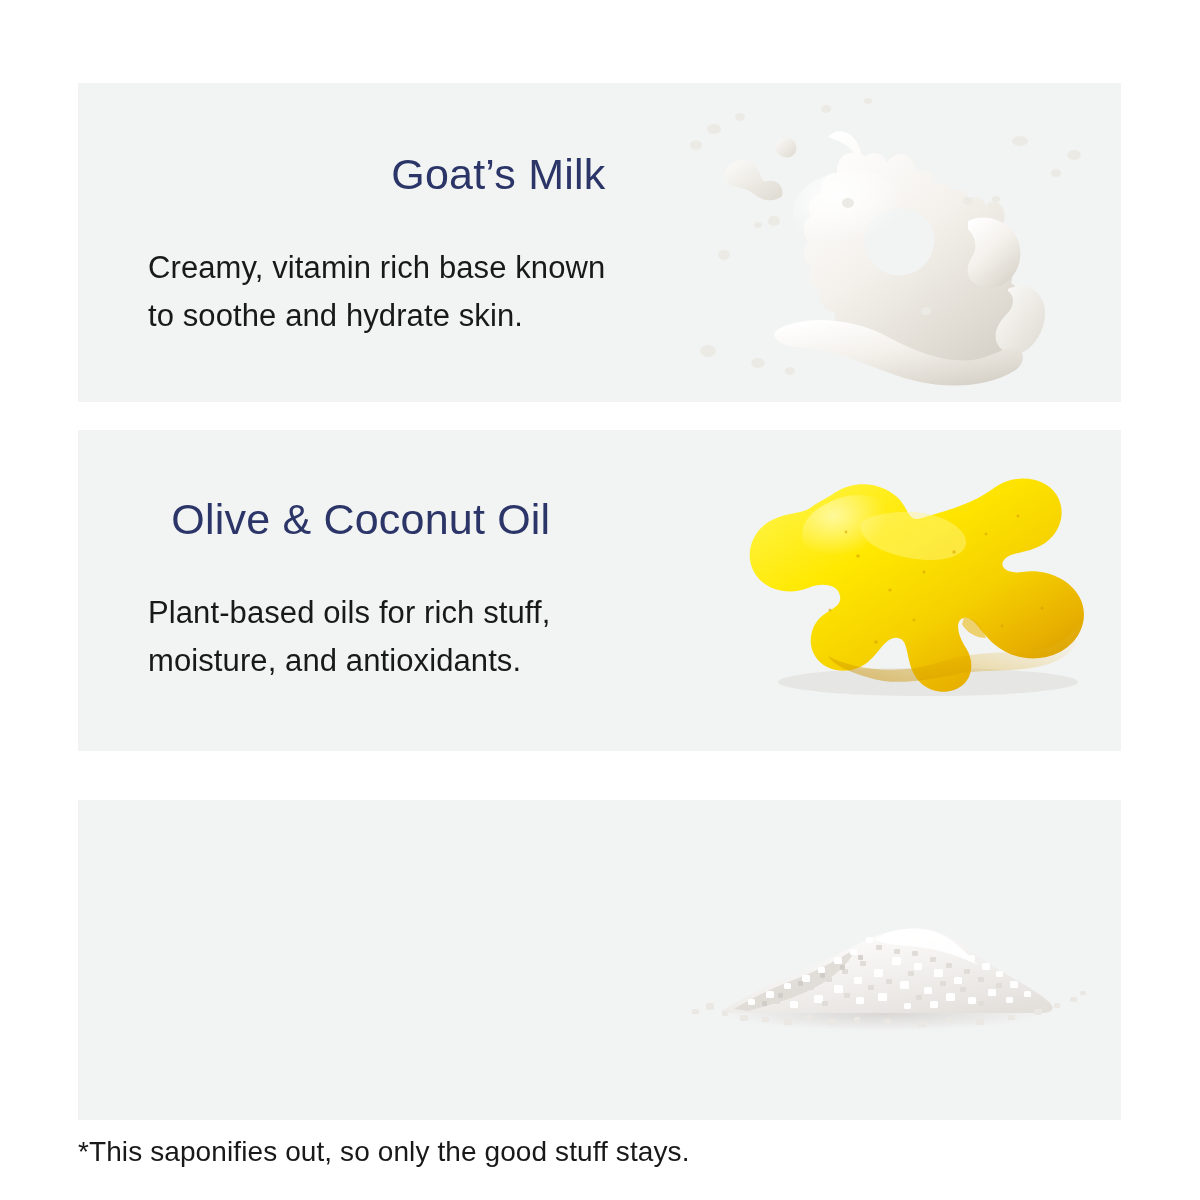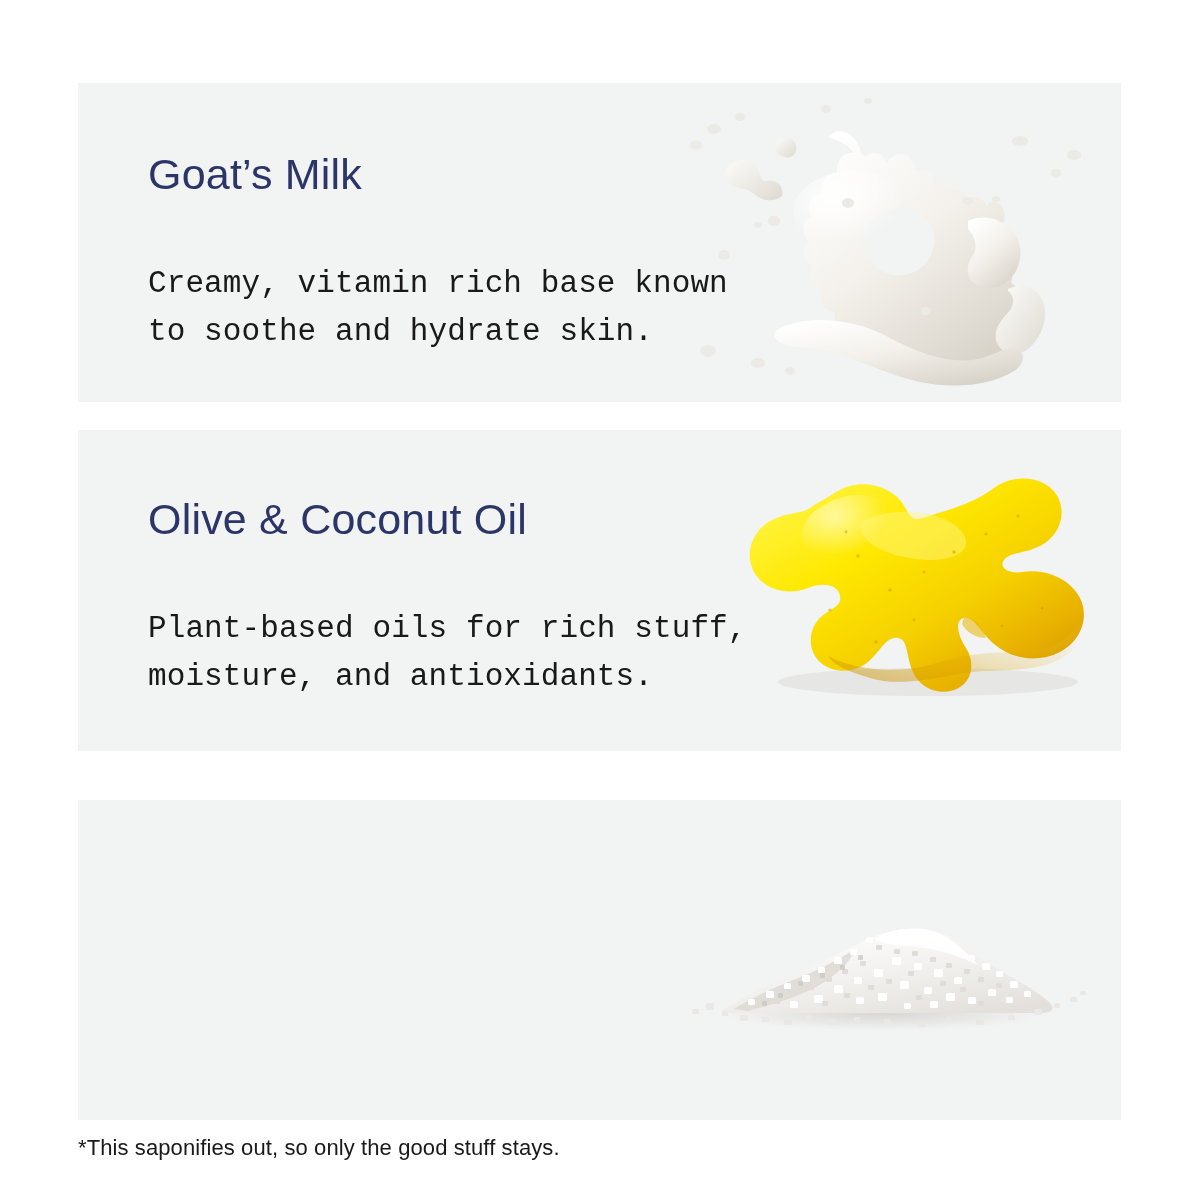--- a/index.html
+++ b/index.html
@@ -24,45 +24,46 @@
 
   .card-text { position:absolute; left:70px; }
 
   .card-title {
     color:#2b3568;
     font-size:43px;
     font-weight:400;
     letter-spacing:0.2px;
     line-height:1;
     white-space:nowrap;
+    text-align:right;
   }
   .card-body {
     color:#19191a;
     font-size:31px;
     font-weight:400;
     line-height:48px;
     letter-spacing:0.1px;
     white-space:pre-line;
   }
   #card-1 .card-text { top:70px; }
   #card-2 .card-text { top:68px; }
   #card-3 .card-text { top:68px; }
-  .card-body { margin-top:64px;font-family:Liberation Mono, monospace; }
+  .card-body { margin-top:48px; }
 
   .art { position:absolute; }
   #art-milk { left:600px; top:10px;  width:420px; height:300px; }
   #art-oil  { left:640px; top:30px;  width:420px; height:250px; }
   #art-salt { left:600px; top:105px; width:420px; height:135px; }
 
   .footnote {
     position:absolute;
     left:78px;
     top:1135px;
     color:#19191a;
-    font-size:22px;
+    font-size:28px;
     letter-spacing:0.1px;
     line-height:1.2;
     white-space:nowrap;
   }
 </style>
 </head>
 <body>
 
 <div class="stage">
 

